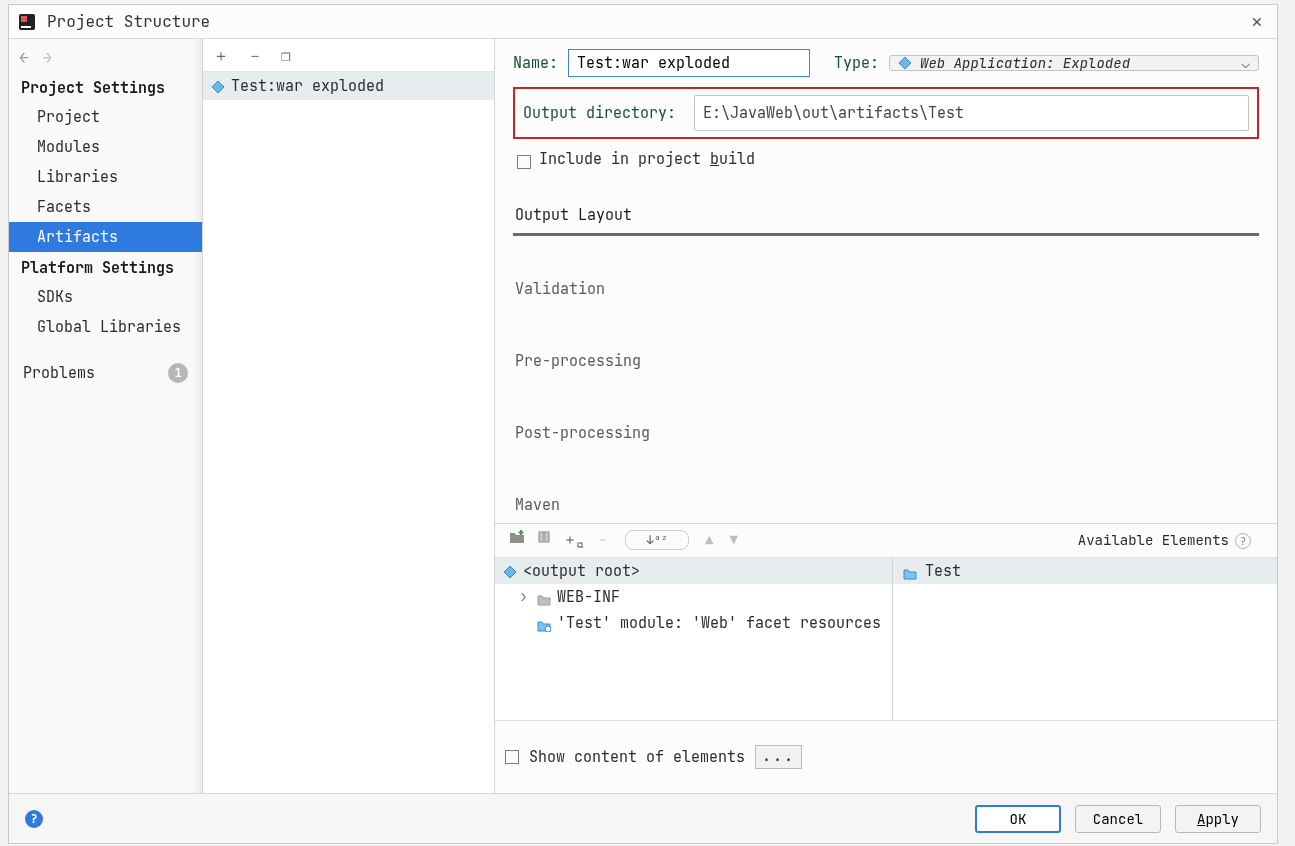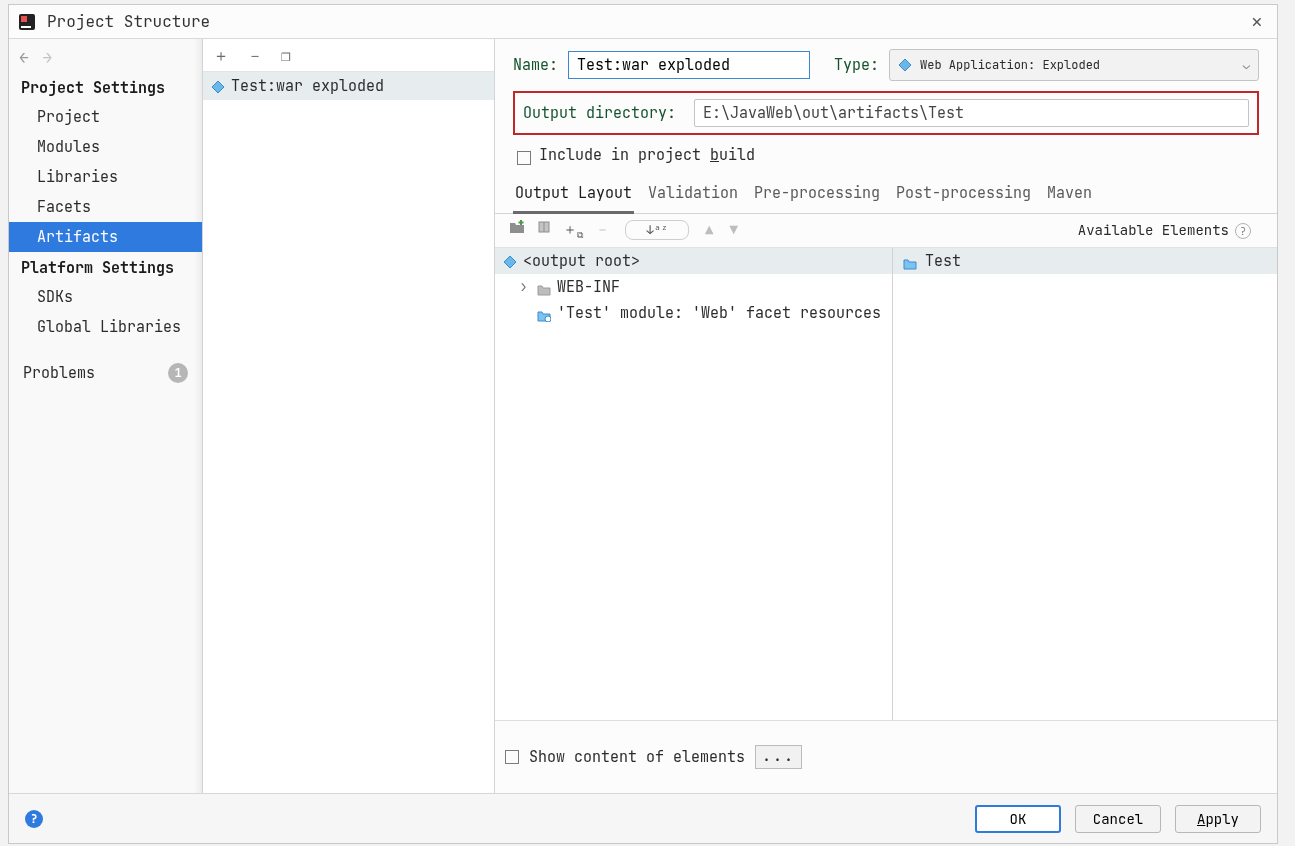--- a/index.html
+++ b/index.html
@@ -115,41 +115,43 @@
     min-width:0;
   }
   .details-top{padding:10px 18px 2px;}
   .row{display:flex;align-items:center;gap:10px;margin-bottom:10px;}
   .lbl{font-size:15px;color:#14532d;}
   .name-input{
     width:242px;height:28px;border:1px solid #3b86d6;
     padding:2px 8px;font:inherit;font-size:15px;background:#fff;
   }
   .type-select{
-    flex:1;height:32px;border:1px solid #c4c4c4;border-radius:3px;
+    flex:1;height:16px;border:1px solid #c4c4c4;border-radius:3px;
     background:#f2f2f2;
     display:flex;align-items:center;gap:8px;padding:0 8px;
-    font-size:12px;
+    font-size:14px;
+    font-style:italic;
   }
   .type-select .chev{margin-left:auto;color:#888;}
   .hlbox{
     border:2px solid #c22727;
     padding:6px 8px;
     display:flex;align-items:center;gap:18px;
     margin-bottom:8px;
   }
   .hlbox input[type=text]{
-    flex:1;height:28px;border:1px solid #c4c4c4;border-radius:2px;
+    flex:1;height:36px;border:1px solid #c4c4c4;border-radius:2px;
     padding:2px 8px;font:inherit;font-size:15px;background:#fff;color:#444;
   }
   .chk-row{display:flex;align-items:flex-end;gap:8px;padding:2px 4px 6px;font-size:15px;}
   .chk{width:14px;height:14px;border:1px solid #7a7a7a;display:inline-block;}
   .tabs{
-    display:flex;gap:12px;padding:0 18px;border-bottom:1px solid #d5d5d5;
-    margin-top:2px;
+    display:flex;gap:36px;padding:0 18px;border-bottom:1px solid #d5d5d5;
+    margin-top:20px;
+    flex-direction:column;
   }
   .tab{padding:8px 2px;font-size:15px;color:#5a5a5a;cursor:pointer;}
   .tab.active{color:#1b1b1b;border-bottom:3px solid #6a6a6a;margin-bottom:-1px;}
   
   .ol-toolbar{
     display:flex;align-items:center;gap:16px;
     padding:6px 14px;border-bottom:1px solid #e2e2e2;font-size:14px;color:#666;
   }
   .ol-toolbar .grp{display:flex;gap:12px;}
   .ol-toolbar .tbtn{cursor:pointer;color:#555;}

